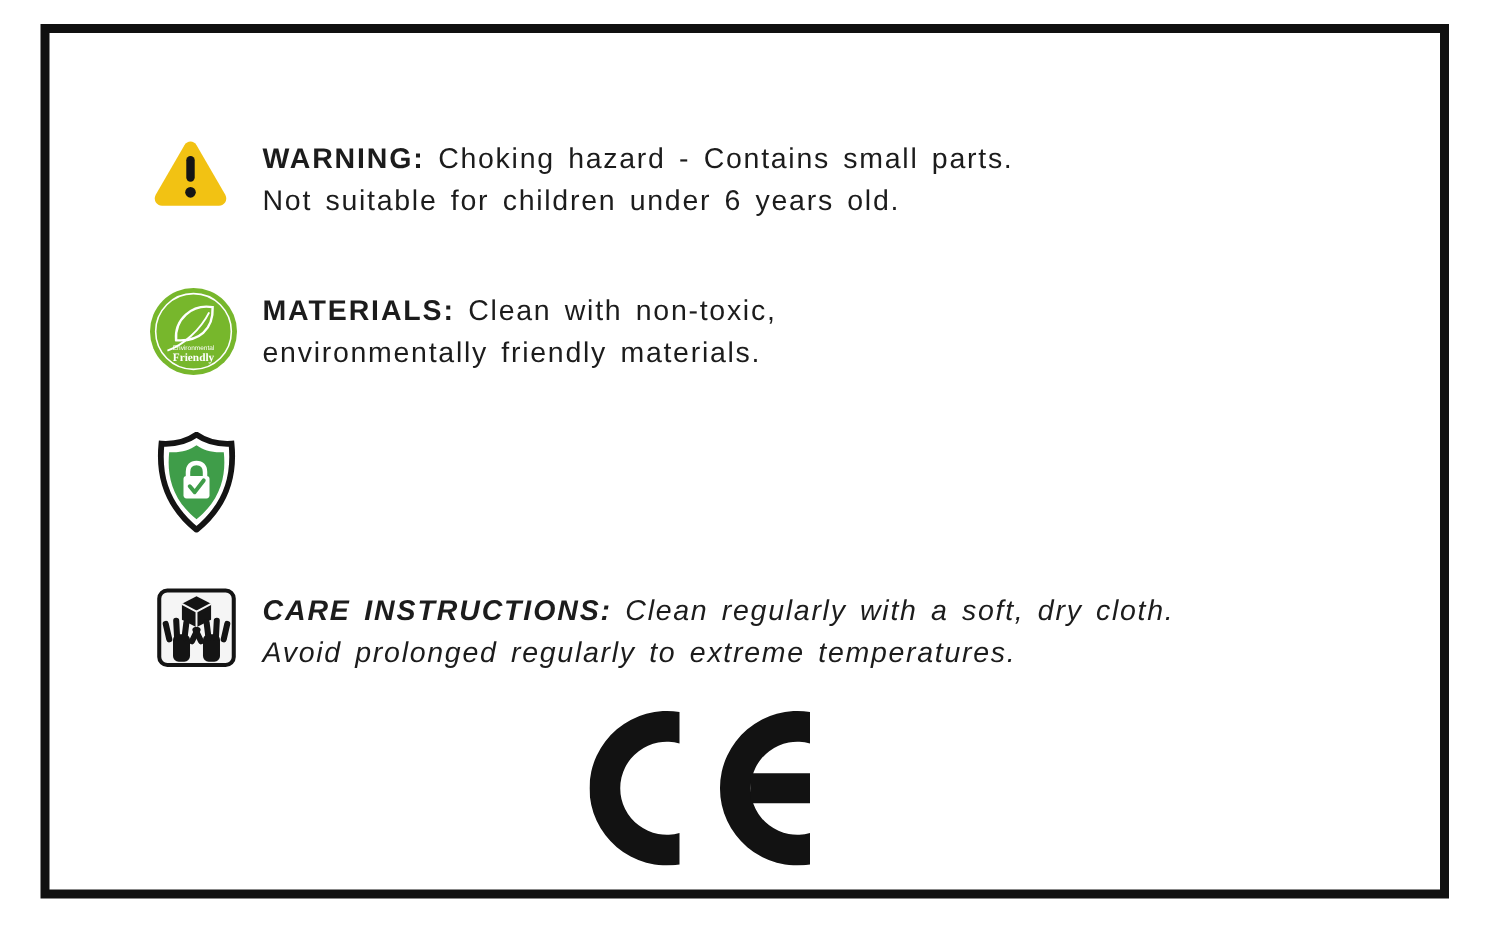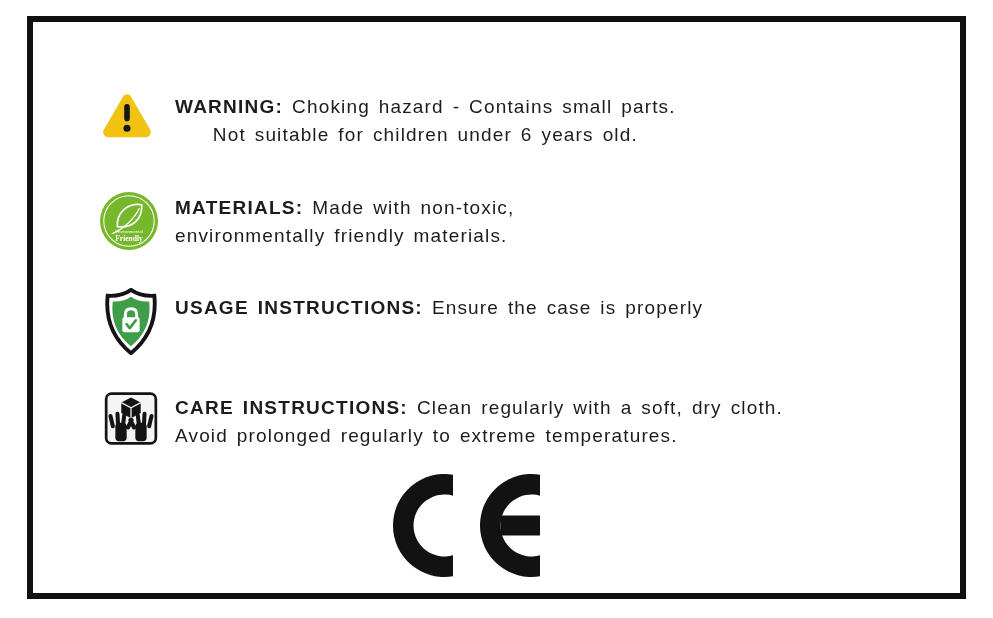--- a/index.html
+++ b/index.html
@@ -13,24 +13,24 @@
   }
   .icon-box{position:absolute;line-height:0;text-decoration:underline;}
   .icon-warning{left:101px;top:92px;}
   .icon-eco{left:100px;top:192px;}
   .icon-shield{left:101px;top:288px;}
   .icon-care{left:104px;top:391px;}
   .txt{
     position:absolute;left:175px;white-space:nowrap;
     font-size:19px;line-height:28px;letter-spacing:1.15px;word-spacing:2.5px;
   }
-  .txt-1{top:93px;text-align:center;}
+  .txt-1{top:93px;}
   .txt-2{top:194px;}
   .txt-3{top:294px;}
-  .txt-4{top:394px;}
+  .txt-4{top:394px;font-style:italic;}
   .head{font-weight:bold;letter-spacing:1.25px;}
   .ce-box{position:absolute;left:393px;top:474px;line-height:0;}
 </style>
 </head>
 <body>
 
 <div class="canvas">
   <div class="frame"></div>
 
   <div class="icon-box icon-warning">
@@ -49,35 +49,34 @@
     <svg width="58" height="58" viewBox="0 0 100 100">
       <circle cx="50" cy="50" r="50" fill="#77B72C"></circle>
       <circle cx="50" cy="50" r="43.5" fill="none" stroke="#ffffff" stroke-width="1.8"></circle>
       <path d="M72 22 C48 18 28 36 30 60 C56 62 73 48 72 22 Z" fill="none" stroke="#ffffff" stroke-width="2.8"></path>
       <path d="M20 72 C38 66 58 48 68 28" fill="none" stroke="#ffffff" stroke-width="2.2"></path>
       <text x="50" y="71.5" text-anchor="middle" fill="#ffffff" font-size="7.5" font-family="Liberation Sans, sans-serif">Environmental</text>
       <text x="50" y="84" text-anchor="middle" fill="#ffffff" font-size="13" font-weight="bold" font-family="Liberation Serif, serif">Friendly</text>
     </svg>
   </div>
   <div class="txt txt-2">
-    <div><span class="head">MATERIALS:</span> <span>Made with non-toxic,</span></div>
+    <div><span class="head">MATERIALS:</span> <span>Clean with non-toxic,</span></div>
     <div>environmentally friendly materials.</div>
   </div>
 
   <div class="icon-box icon-shield">
     <svg width="60" height="67" viewBox="0 0 100 112">
       <path d="M50 3 C60 10 72 14 89 13 C92 42 88 78 50 109 C12 78 8 42 11 13 C28 14 40 10 50 3 Z" fill="#ffffff" stroke="#141414" stroke-width="6.5"></path>
       <path d="M50 3 C60 10 72 14 89 13 C92 42 88 78 50 109 C12 78 8 42 11 13 C28 14 40 10 50 3 Z" transform="translate(11,12.3) scale(0.78)" fill="#3F9D49"></path>
       <path d="M40.5 51 L40.5 44.5 C40.5 38 44 34.5 50 34.5 C56 34.5 59.5 38 59.5 44.5 L59.5 51" fill="none" stroke="#ffffff" stroke-width="5"></path>
       <rect x="35.5" y="49" width="29" height="25" rx="3.5" fill="#ffffff"></rect>
       <polyline points="42.5,60.5 48,67 58,54" fill="none" stroke="#3F9D49" stroke-width="4.5" stroke-linecap="round" stroke-linejoin="round"></polyline>
     </svg>
   </div>
   <div class="txt txt-3">
-    <div><span class="head">USAGE INSTRUCTIONS:</span> <span>Ensure the case is properly</span></div>
   </div>
 
   <div class="icon-box icon-care">
     <svg width="54" height="55" viewBox="0 0 100 100">
       <rect x="4" y="4" width="92" height="92" rx="10" fill="#F5F5F5" stroke="#141414" stroke-width="5"></rect>
       <polygon points="50,11 68,20.5 68,40 50,49.5 32,40 32,20.5" fill="#141414"></polygon>
       <path d="M32 20.5 L50 30 L68 20.5 M50 30 L50 49.5" fill="none" stroke="#F5F5F5" stroke-width="2.4"></path>
       <g fill="#141414">
         <rect x="21" y="58" width="21" height="34" rx="7"></rect>
         <rect x="13.5" y="41" width="7.5" height="27" rx="3.7" transform="rotate(-13 17 68)"></rect>

